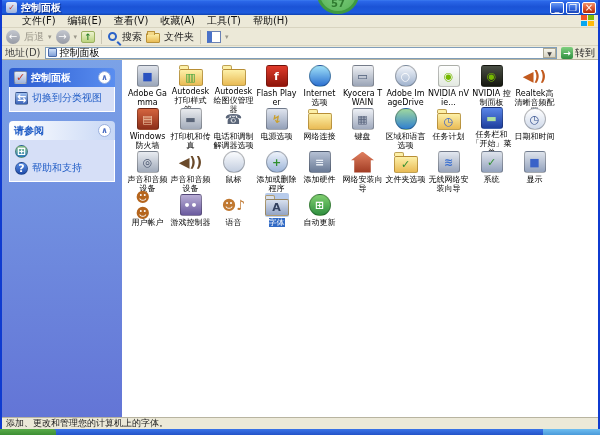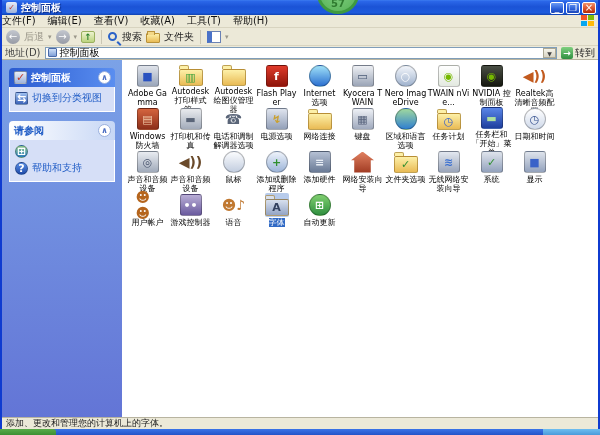--- a/index.html
+++ b/index.html
@@ -7,21 +7,21 @@
   .screen { position:relative; width:600px; height:435px; background:#ece9d8; overflow:hidden; }
 
   
   .window { position:absolute; inset:0 0 6px 0; border-left:2px solid #0f3bd0; border-right:2px solid #0f3bd0; display:flex; flex-direction:column; background:#ece9d8; }
   .titlebar { height:15px; background:linear-gradient(180deg,#3b7bf0 0%,#2a66e8 10%,#1b53d6 45%,#1d5bdd 85%,#1042b0 100%); display:flex; align-items:center; padding:0 2px 0 4px; flex:0 0 auto; }
   .title-icon { width:11px; height:11px; border-radius:2px; background:linear-gradient(180deg,#e8eef8,#9fb4dc); color:#c23a2a; font-size:8px; line-height:11px; text-align:center; font-weight:bold; margin-right:4px; }
   .title-text { color:#fff; font-size:10px; font-weight:bold; text-shadow:1px 1px 1px #0a2a80; flex:1; }
   .winbtns { display:flex; gap:2px; }
   .wbtn { width:14px; height:12px; border-radius:2px; border:1px solid #fff; color:#fff; font-size:9px; line-height:10px; text-align:center; background:linear-gradient(180deg,#6a9af5,#2a5fd8 60%,#1e49b8); }
   .wbtn.close { background:linear-gradient(180deg,#f0926a,#dd5732 50%,#b22a07); font-size:10px; }
-  .menubar { height:13px; background:#ece9d8; display:flex; align-items:center; font-size:10px; padding-left:0; border-bottom:1px solid #d8d4c0; flex:0 0 auto; }
+  .menubar { height:13px; background:#ece9d8; display:flex; align-items:center; font-size:10px; padding-left:20px; border-bottom:1px solid #d8d4c0; flex:0 0 auto; }
   .menu-item { margin-right:12px; color:#111; }
   .menubar .spacer { flex:1; }
   .winlogo { width:15px; height:12px; display:grid; grid-template-columns:6px 6px; grid-template-rows:5px 5px; gap:1px; margin-right:2px; }
   .winlogo i { display:block; }
   .toolbar { height:18px; background:#ece9d8; display:flex; align-items:center; gap:4px; padding:0 4px; border-bottom:1px solid #d8d4c0; font-size:10px; color:#9a968a; flex:0 0 auto; }
   .navcircle { width:14px; height:14px; border-radius:50%; background:linear-gradient(180deg,#c3c7cf,#979ba5); color:#fff; font-size:10px; line-height:13px; text-align:center; }
   .ddarrow { font-size:7px; color:#9a968a; }
   .tsep { width:1px; height:14px; background:#cac6b4; margin:0 2px; }
   .tool-label { color:#222; }
   .up-icon { width:14px; height:12px; background:linear-gradient(180deg,#eef3cf,#bcd47e); border:1px solid #9ab05e; border-radius:2px; color:#2a7f2a; font-size:9px; line-height:10px; text-align:center; font-weight:bold; }
@@ -225,29 +225,29 @@
                 </span>
               </span>
               <div class="label">Kyocera TWAIN</div>
             </div>
             <div class="cell">
               <span class="icon-wrap">
                 <span class="gi shape-circle" style="background: linear-gradient(rgb(243, 246, 251), rgb(159, 178, 205));">
                   <span class="glyph" style="color: rgb(255, 255, 255); font-size: 11px;">○</span>
                 </span>
               </span>
-              <div class="label">Nero ImageDrive</div>
+              <div class="label">Adobe ImageDrive</div>
             </div>
             <div class="cell">
               <span class="icon-wrap">
                 <span class="gi shape-square" style="background: linear-gradient(rgb(255, 255, 255), rgb(227, 233, 224));">
                   <span class="glyph" style="color: rgb(118, 185, 0); font-size: 11px;">◉</span>
                 </span>
               </span>
-              <div class="label">TWAIN nVie...</div>
+              <div class="label">NVIDIA nVie...</div>
             </div>
             <div class="cell">
               <span class="icon-wrap">
                 <span class="gi shape-square" style="background: linear-gradient(rgb(74, 79, 69), rgb(21, 23, 15));">
                   <span class="glyph" style="color: rgb(118, 185, 0); font-size: 11px;">◉</span>
                 </span>
               </span>
               <div class="label">NVIDIA 控制面板</div>
             </div>
             <div class="cell">

